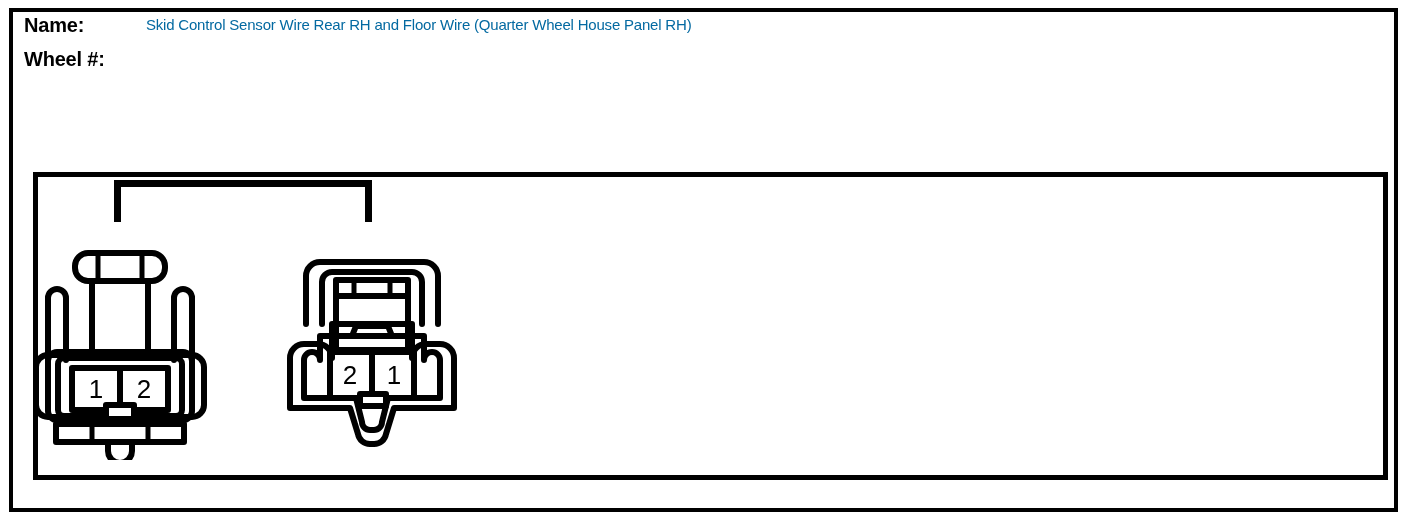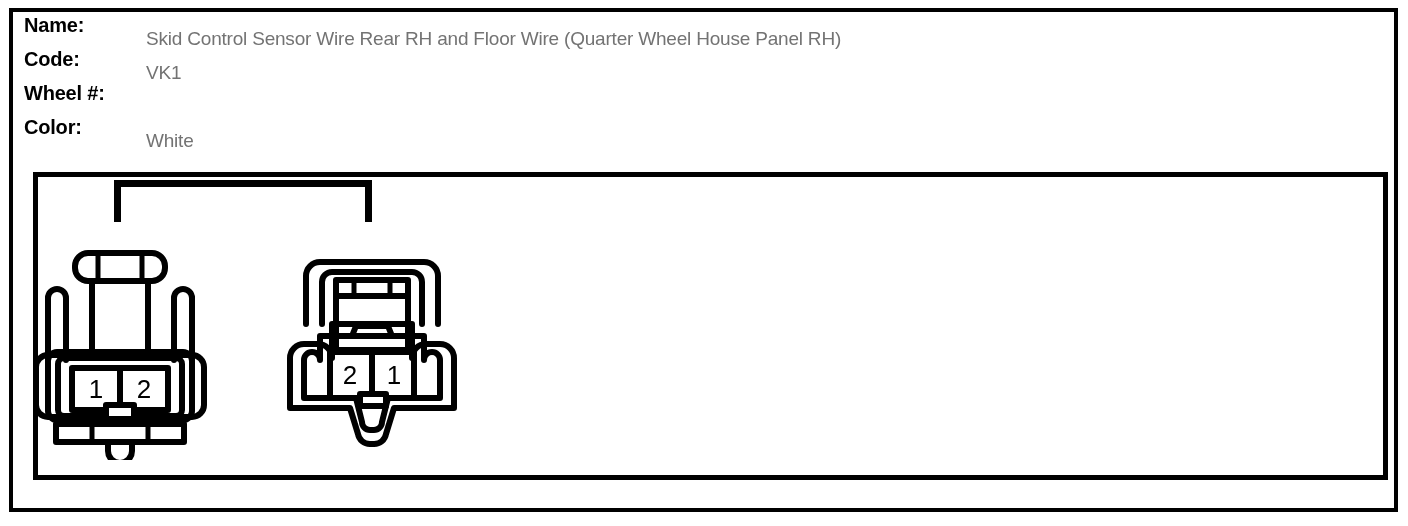--- a/index.html
+++ b/index.html
@@ -49,24 +49,24 @@
     top: 0px;
     font-size: 20px;
     font-weight: bold;
     color: #000000;
     letter-spacing: -0.2px;
     font-stretch: condensed;
   }
   .info-value {
     position: absolute;
     left: 122px;
-    top: 14px;
-    font-size: 19px;
+    top: 0px;
+    font-size: 15px;
     font-weight: normal;
-    color: #737373;
+    color: #0369a1;
     letter-spacing: -0.2px;
     font-stretch: condensed;
   }
 
   
   #diagram-box {
     position: absolute;
     left: 33px;
     top: 172px;
     width: 1355px;
@@ -138,33 +138,25 @@
 
   <div id="outer-frame"></div>
 
   <div id="info-block">
 
     <div class="info-row">
       <span class="info-label">Name:</span>
       <span class="info-value">Skid Control Sensor Wire Rear RH and Floor Wire (Quarter Wheel House Panel RH)</span>
     </div>
 
-    <div class="info-row">
-      <span class="info-label">Code:</span>
-      <span class="info-value">VK1</span>
-    </div>
 
     <div class="info-row">
       <span class="info-label">Wheel #:</span>
     </div>
 
-    <div class="info-row">
-      <span class="info-label">Color:</span>
-      <span class="info-value">White</span>
-    </div>
 
   </div>
 
   <div id="diagram-box"></div>
 
   <div id="group-bracket">
     <div class="bar"></div>
     <div class="leg-left"></div>
     <div class="leg-right"></div>
   </div>

